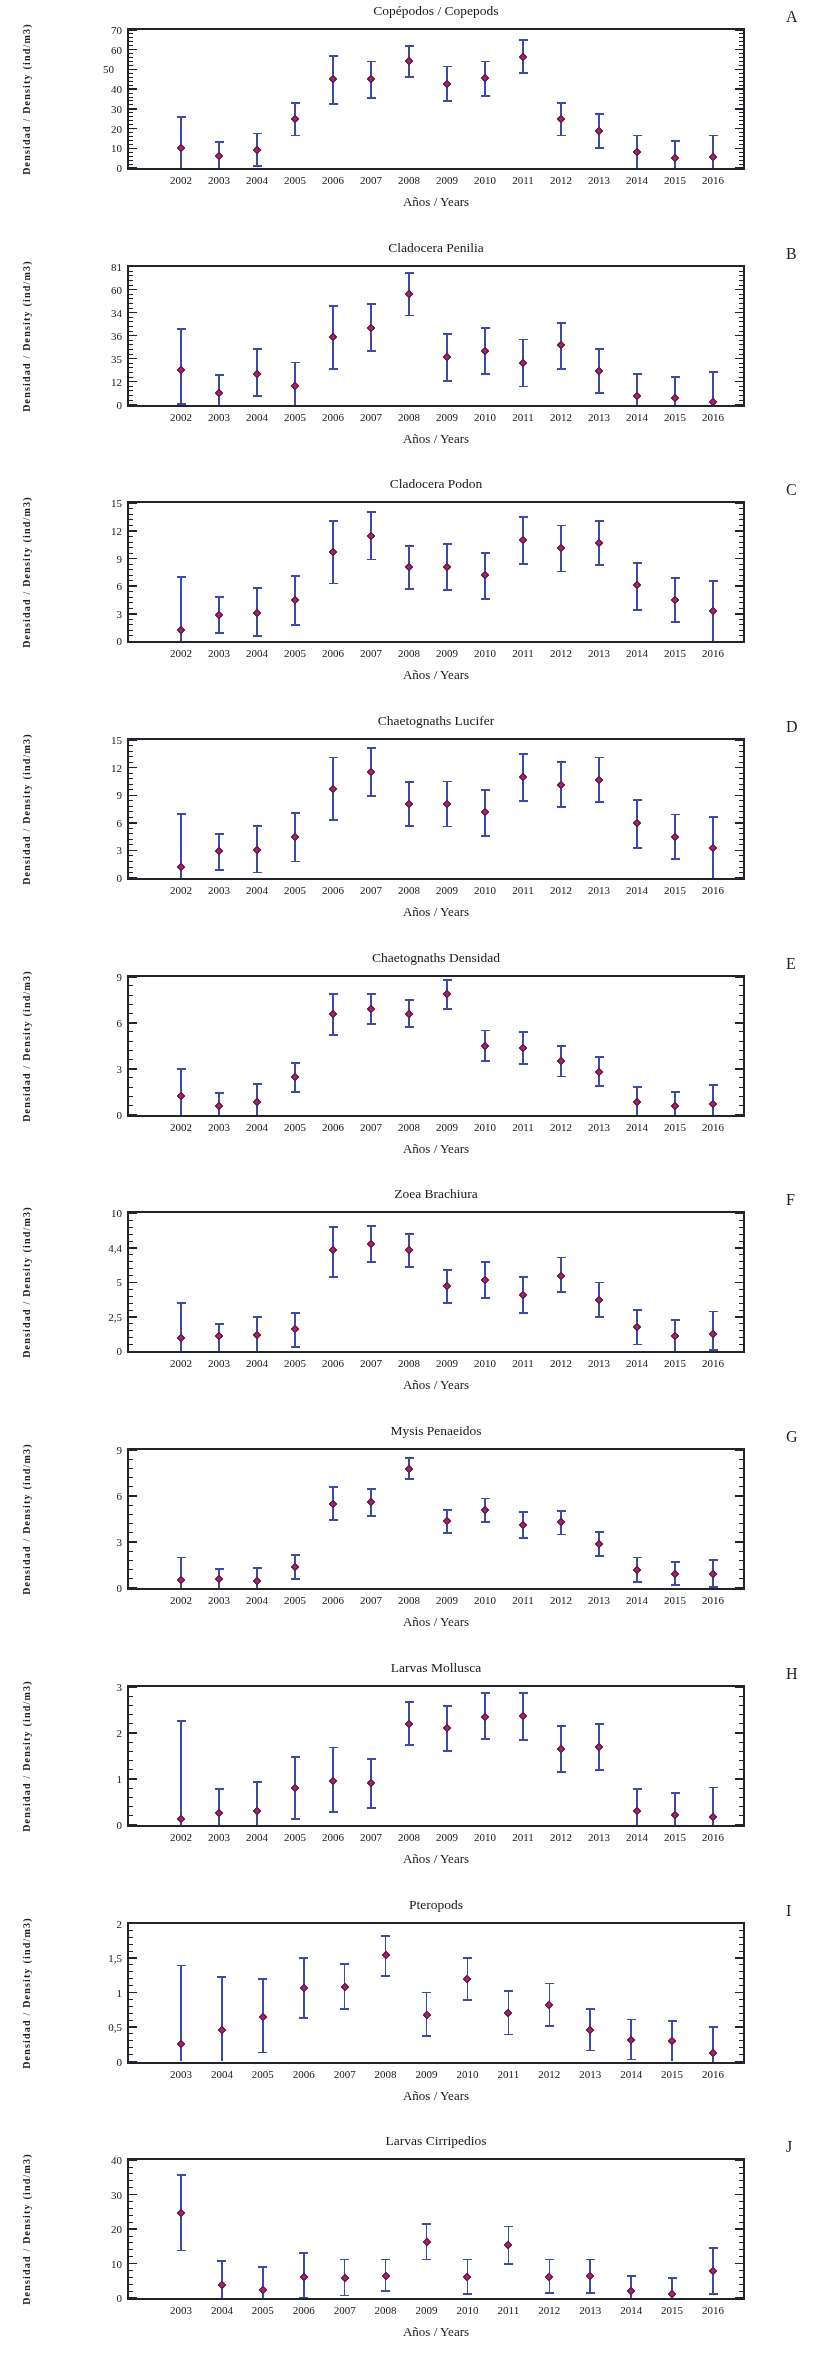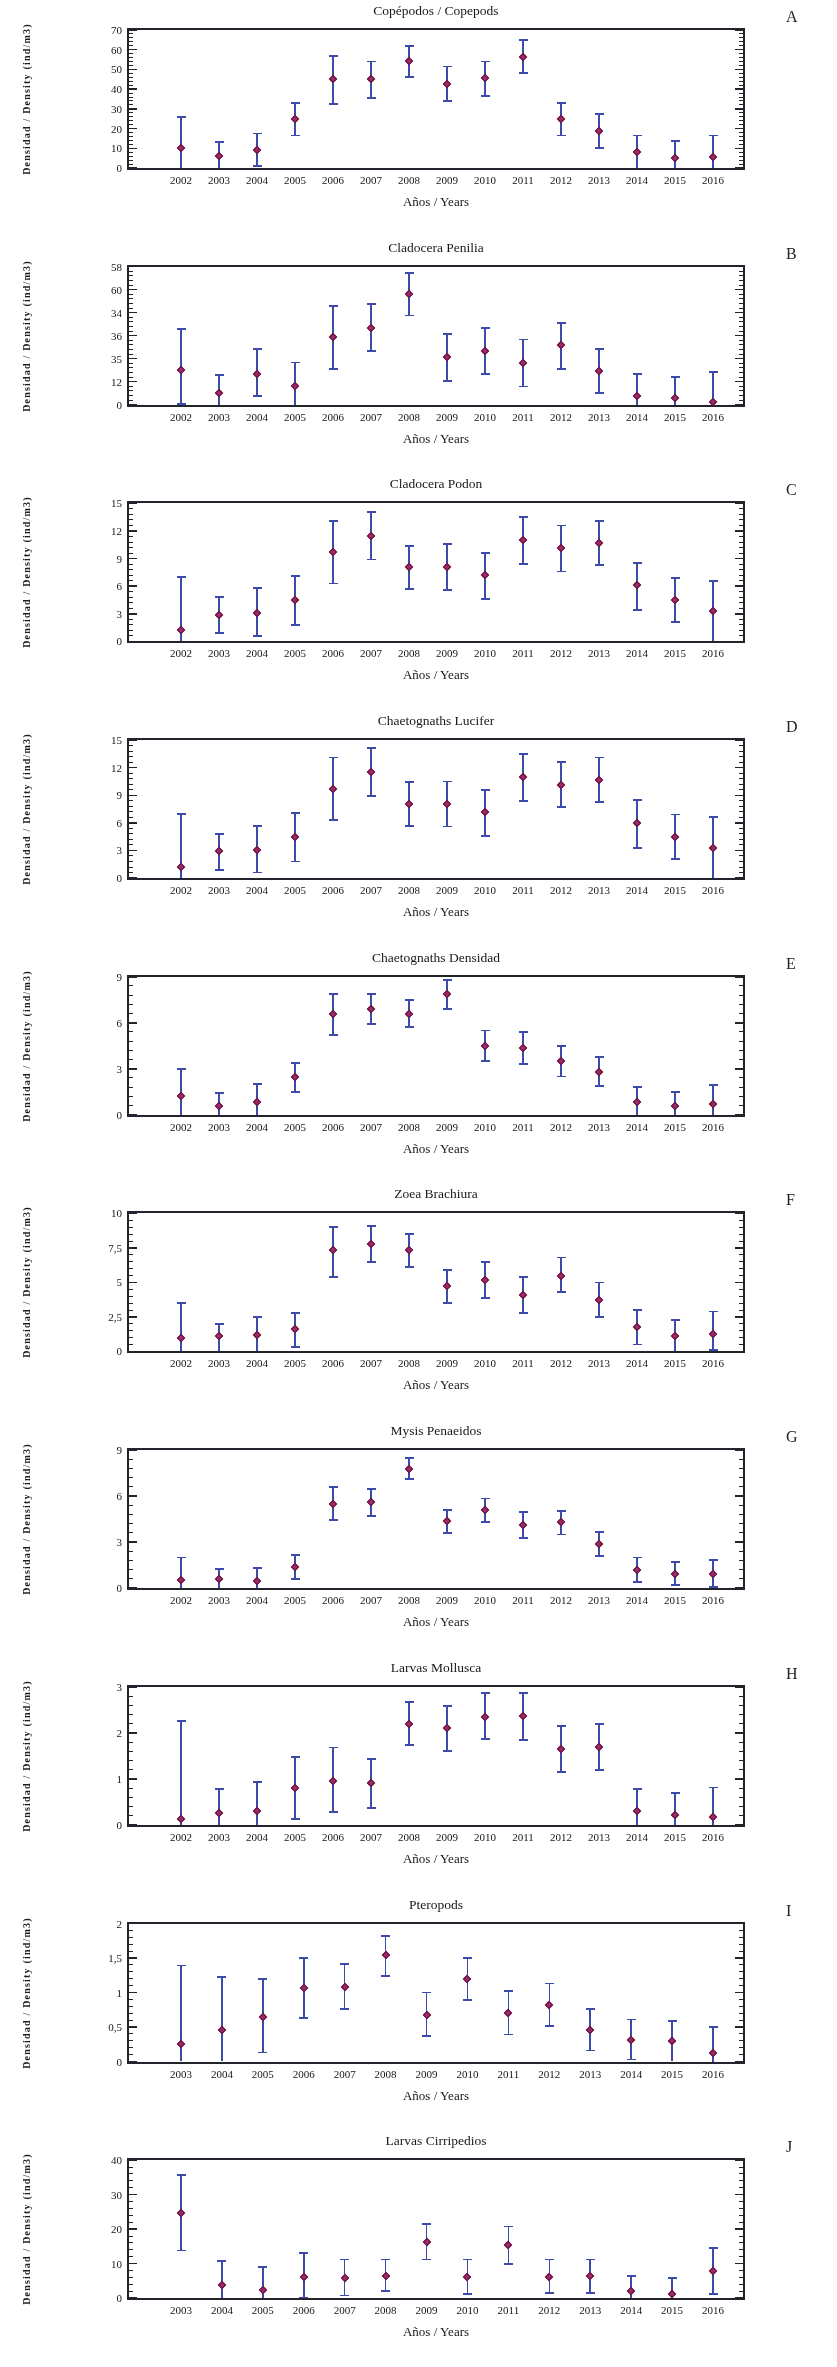--- a/index.html
+++ b/index.html
@@ -154,21 +154,21 @@
         <div class="marker" style="left: 543px; top: 125.143px;"></div>
         <div class="err-line" style="left: 583.2px; top: 105.471px; height: 32.5286px;"></div>
         <div class="err-cap" style="left: 579.5px; top: 104.571px;"></div>
         <div class="marker" style="left: 581px; top: 124.157px;"></div>
       </div>
       <div class="y-tick-label" style="left: 80px; width: 42px; top: 168px;">0</div>
       <div class="y-tick-label" style="left: 80px; width: 42px; top: 148.286px;">10</div>
       <div class="y-tick-label" style="left: 80px; width: 42px; top: 128.571px;">20</div>
       <div class="y-tick-label" style="left: 80px; width: 42px; top: 108.857px;">30</div>
       <div class="y-tick-label" style="left: 80px; width: 42px; top: 89.1429px;">40</div>
-      <div class="y-tick-label" style="left: 80px; width: 42px; top: 69.4286px;">50</div>
+      <div class="y-tick-label" style="left: 72px; width: 42px; top: 69.4286px;">50</div>
       <div class="y-tick-label" style="left: 80px; width: 42px; top: 49.7143px;">60</div>
       <div class="y-tick-label" style="left: 80px; width: 42px; top: 30px;">70</div>
       <div class="x-tick-label" style="left: 181px; top: 174px;">2002</div>
       <div class="x-tick-label" style="left: 219px; top: 174px;">2003</div>
       <div class="x-tick-label" style="left: 257px; top: 174px;">2004</div>
       <div class="x-tick-label" style="left: 295px; top: 174px;">2005</div>
       <div class="x-tick-label" style="left: 333px; top: 174px;">2006</div>
       <div class="x-tick-label" style="left: 371px; top: 174px;">2007</div>
       <div class="x-tick-label" style="left: 409px; top: 174px;">2008</div>
       <div class="x-tick-label" style="left: 447px; top: 174px;">2009</div>
@@ -303,21 +303,21 @@
         <div class="err-line" style="left: 583.2px; top: 105.417px; height: 32.5833px;"></div>
         <div class="err-cap" style="left: 579.5px; top: 104.517px;"></div>
         <div class="marker" style="left: 581px; top: 132.125px;"></div>
       </div>
       <div class="y-tick-label" style="left: 80px; width: 42px; top: 168px;">0</div>
       <div class="y-tick-label" style="left: 80px; width: 42px; top: 145px;">12</div>
       <div class="y-tick-label" style="left: 80px; width: 42px; top: 122px;">35</div>
       <div class="y-tick-label" style="left: 80px; width: 42px; top: 99px;">36</div>
       <div class="y-tick-label" style="left: 80px; width: 42px; top: 76px;">34</div>
       <div class="y-tick-label" style="left: 80px; width: 42px; top: 53px;">60</div>
-      <div class="y-tick-label" style="left: 80px; width: 42px; top: 30px;">58</div>
+      <div class="y-tick-label" style="left: 80px; width: 42px; top: 30px;">81</div>
       <div class="x-tick-label" style="left: 181px; top: 174px;">2002</div>
       <div class="x-tick-label" style="left: 219px; top: 174px;">2003</div>
       <div class="x-tick-label" style="left: 257px; top: 174px;">2004</div>
       <div class="x-tick-label" style="left: 295px; top: 174px;">2005</div>
       <div class="x-tick-label" style="left: 333px; top: 174px;">2006</div>
       <div class="x-tick-label" style="left: 371px; top: 174px;">2007</div>
       <div class="x-tick-label" style="left: 409px; top: 174px;">2008</div>
       <div class="x-tick-label" style="left: 447px; top: 174px;">2009</div>
       <div class="x-tick-label" style="left: 485px; top: 174px;">2010</div>
       <div class="x-tick-label" style="left: 523px; top: 174px;">2011</div>
@@ -819,21 +819,21 @@
         <div class="err-cap" style="left: 541.5px; top: 105.36px;"></div>
         <div class="marker" style="left: 543px; top: 119.82px;"></div>
         <div class="err-line" style="left: 583.2px; top: 97.98px; height: 38.64px;"></div>
         <div class="err-cap" style="left: 579.5px; top: 97.08px;"></div>
         <div class="err-cap" style="left: 579.5px; top: 135.72px;"></div>
         <div class="marker" style="left: 581px; top: 117.75px;"></div>
       </div>
       <div class="y-tick-label" style="left: 80px; width: 42px; top: 168px;">0</div>
       <div class="y-tick-label" style="left: 80px; width: 42px; top: 133.5px;">2,5</div>
       <div class="y-tick-label" style="left: 80px; width: 42px; top: 99px;">5</div>
-      <div class="y-tick-label" style="left: 80px; width: 42px; top: 64.5px;">7,5</div>
+      <div class="y-tick-label" style="left: 80px; width: 42px; top: 64.5px;">4,4</div>
       <div class="y-tick-label" style="left: 80px; width: 42px; top: 30px;">10</div>
       <div class="x-tick-label" style="left: 181px; top: 174px;">2002</div>
       <div class="x-tick-label" style="left: 219px; top: 174px;">2003</div>
       <div class="x-tick-label" style="left: 257px; top: 174px;">2004</div>
       <div class="x-tick-label" style="left: 295px; top: 174px;">2005</div>
       <div class="x-tick-label" style="left: 333px; top: 174px;">2006</div>
       <div class="x-tick-label" style="left: 371px; top: 174px;">2007</div>
       <div class="x-tick-label" style="left: 409px; top: 174px;">2008</div>
       <div class="x-tick-label" style="left: 447px; top: 174px;">2009</div>
       <div class="x-tick-label" style="left: 485px; top: 174px;">2010</div>

